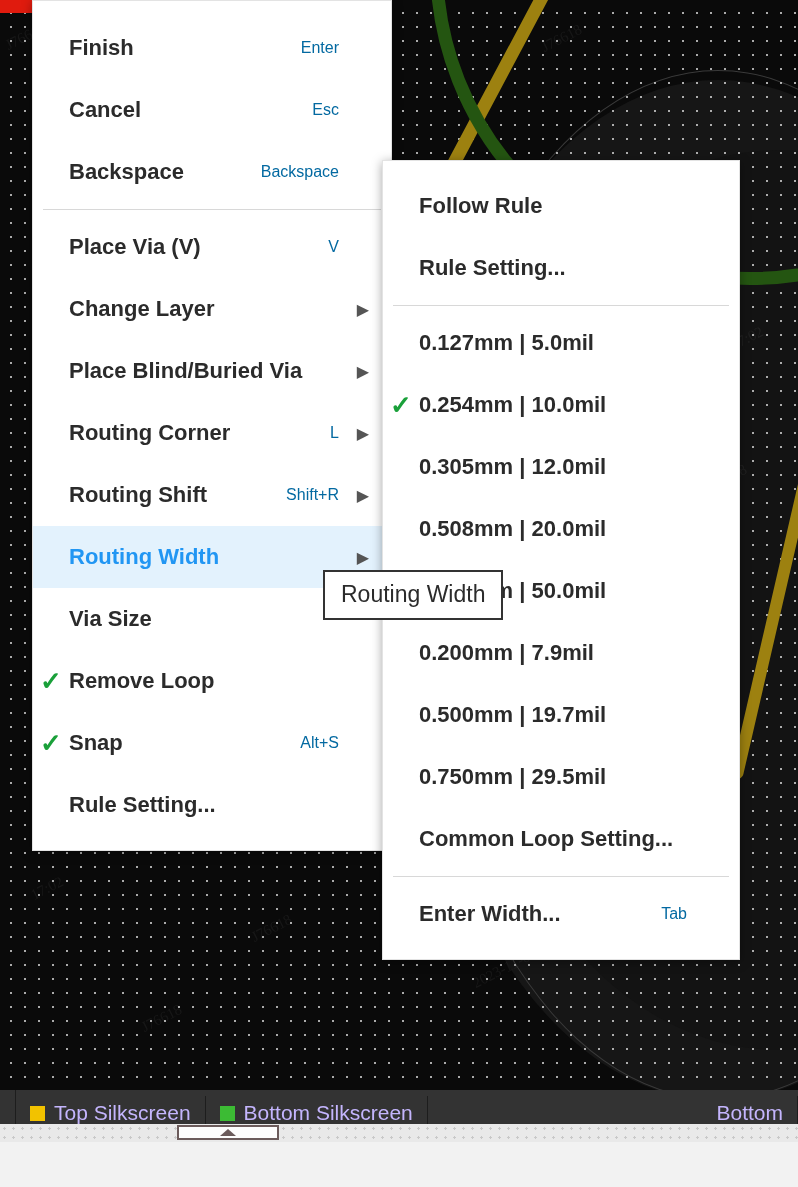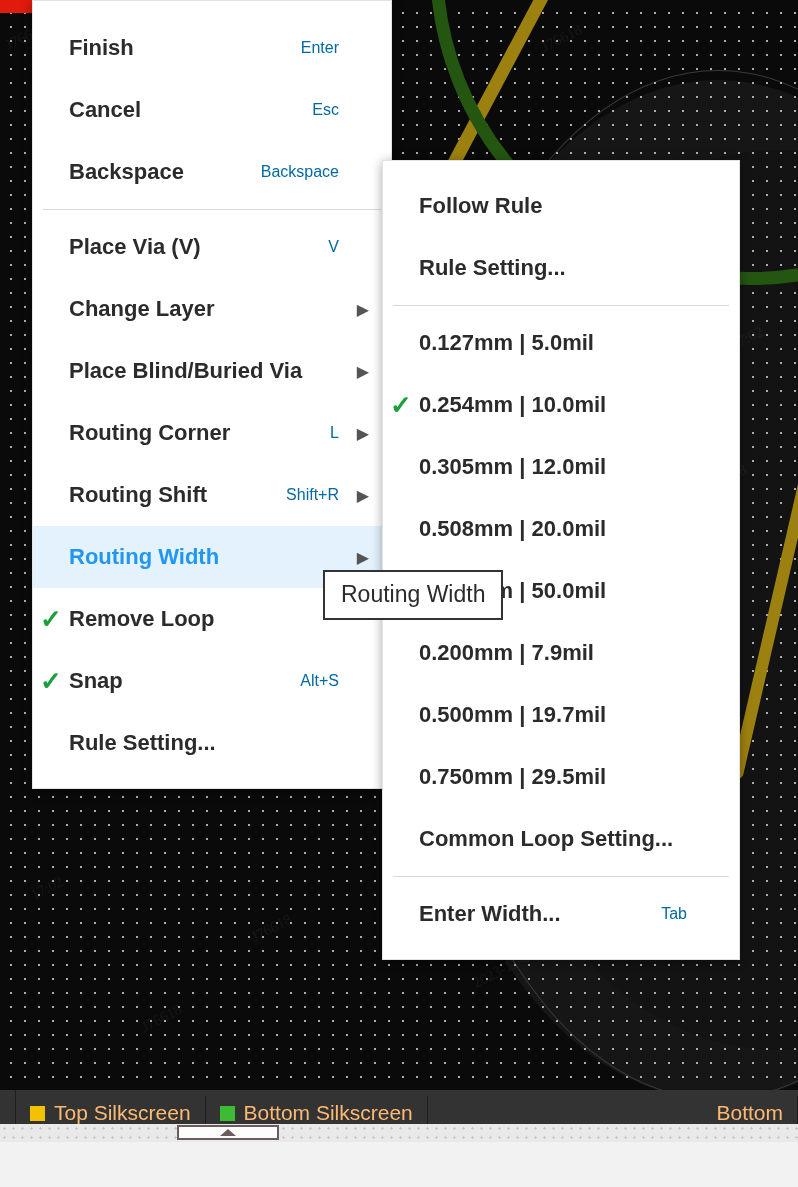--- a/index.html
+++ b/index.html
@@ -132,21 +132,21 @@
     align-items: center;
     overflow: hidden;
   }
   .layer-tab {
     display: flex;
     align-items: center;
     gap: 9px;
     height: 34px;
     padding: 0 14px;
     border-right: 1px solid #1d1d1d;
-    color: #fdba74;
+    color: #c4b5fd;
     font-size: 21px;
     white-space: nowrap;
     margin-top: 12px;
   }
   .layer-swatch {
     width: 15px;
     height: 15px;
     flex: 0 0 auto;
   }
   .layer-bar-spacer { width: 16px; flex: 0 0 auto; border-right: 1px solid #1d1d1d; height: 34px;}
@@ -394,20 +394,26 @@
         <span class="mi-shortcut">Shift+R</span>
         <span class="mi-arrow">▶</span>
       </div>
       <div class="menu-item selected">
         <span class="mi-check hidden">✓</span>
         <span class="mi-label">Routing Width</span>
         <span class="mi-spacer"></span>
         <span class="mi-arrow">▶</span>
       </div>
       <div class="menu-item">
+        <span class="mi-check hidden">✓</span>
+        <span class="mi-label">Via Size</span>
+        <span class="mi-spacer"></span>
+        <span class="mi-arrow hidden">▶</span>
+      </div>
+      <div class="menu-item">
         <span class="mi-check">✓</span>
         <span class="mi-label">Remove Loop</span>
         <span class="mi-spacer"></span>
         <span class="mi-arrow hidden">▶</span>
       </div>
       <div class="menu-item">
         <span class="mi-check">✓</span>
         <span class="mi-label">Snap</span>
         <span class="mi-spacer"></span>
         <span class="mi-shortcut">Alt+S</span>

